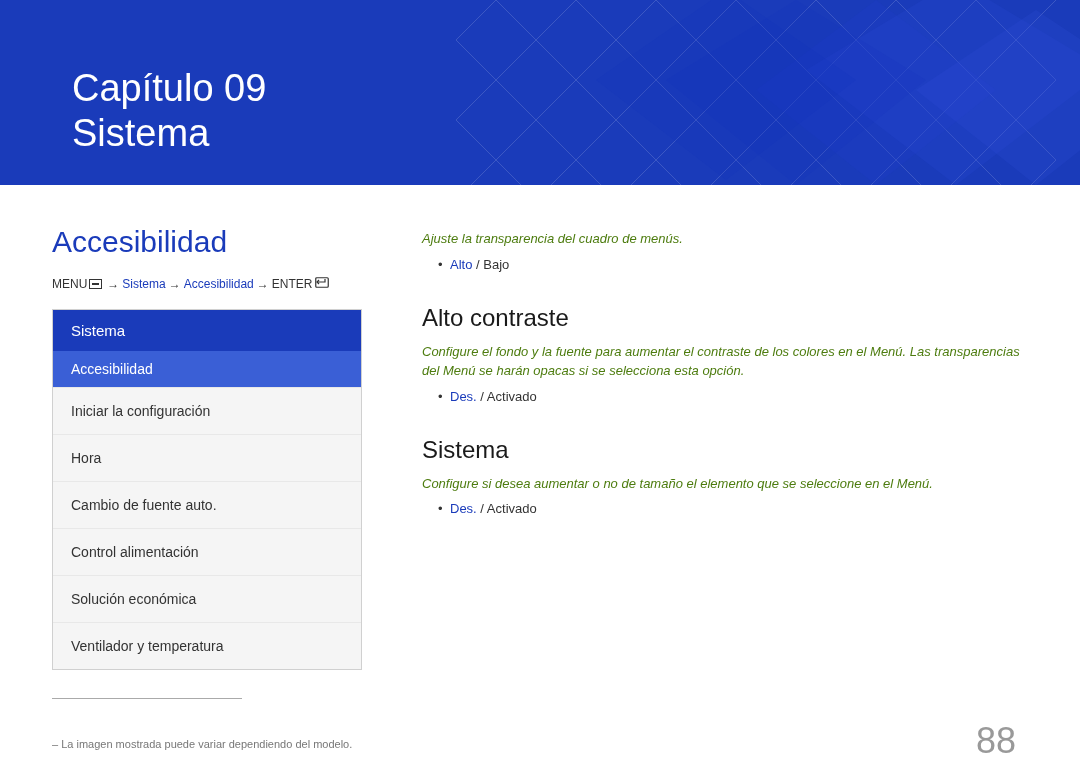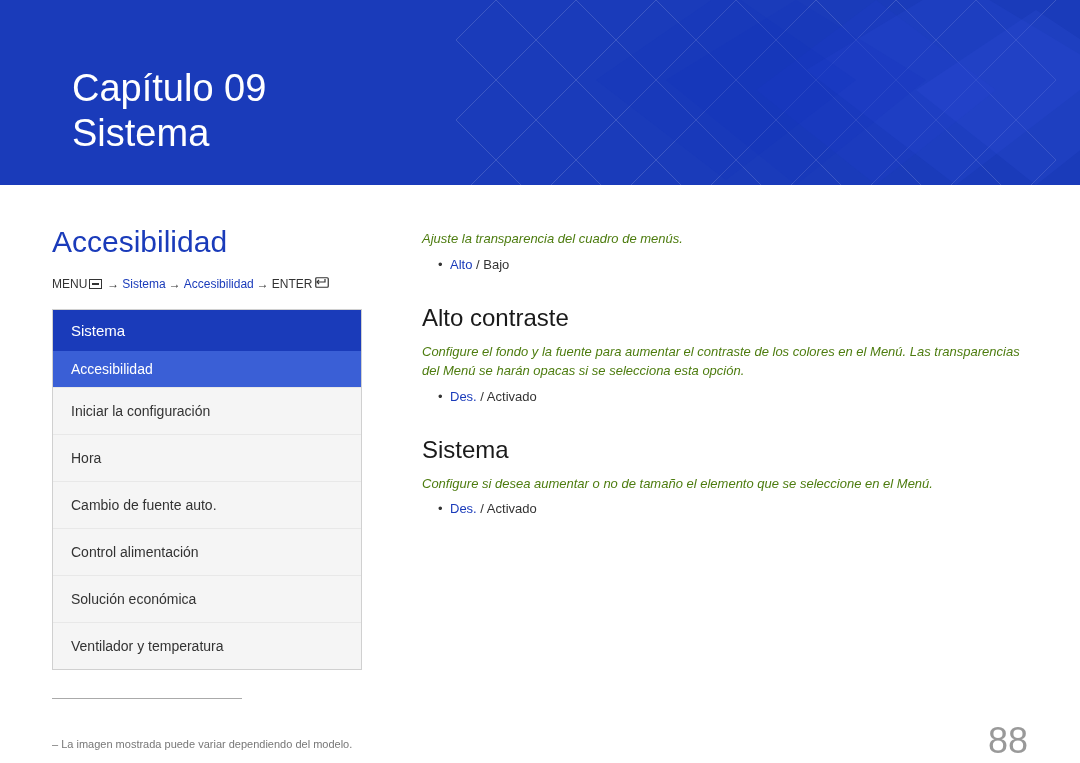--- a/index.html
+++ b/index.html
@@ -195,21 +195,21 @@
     }
 
     .option-normal {
       color: #333;
     }
 
     
     .page-number {
       position: absolute;
       bottom: 28px;
-      right: 52px;
+      right: 64px;
       font-size: 36px;
       font-weight: 300;
       color: #999;
     }
   </style>
 </head>
 <body>
 
 <div class="header">
   <div class="diamond-pattern">

